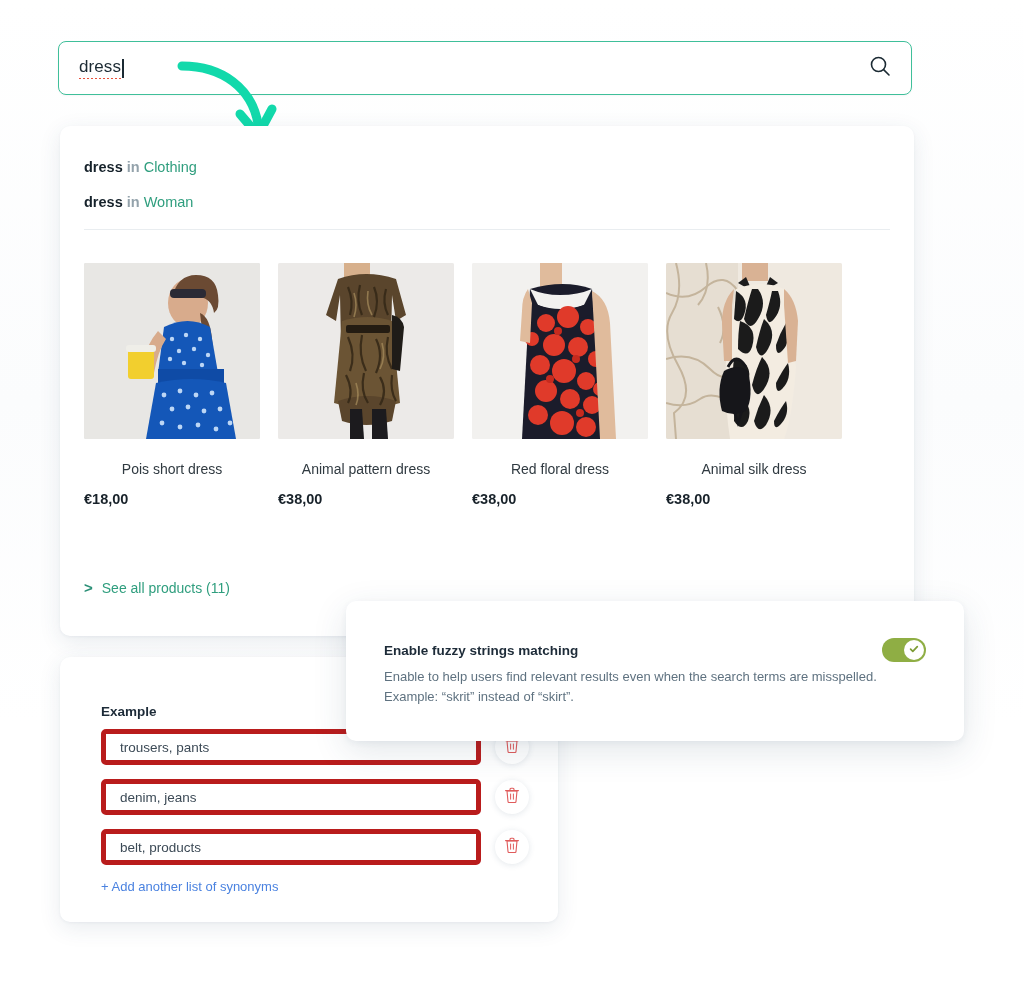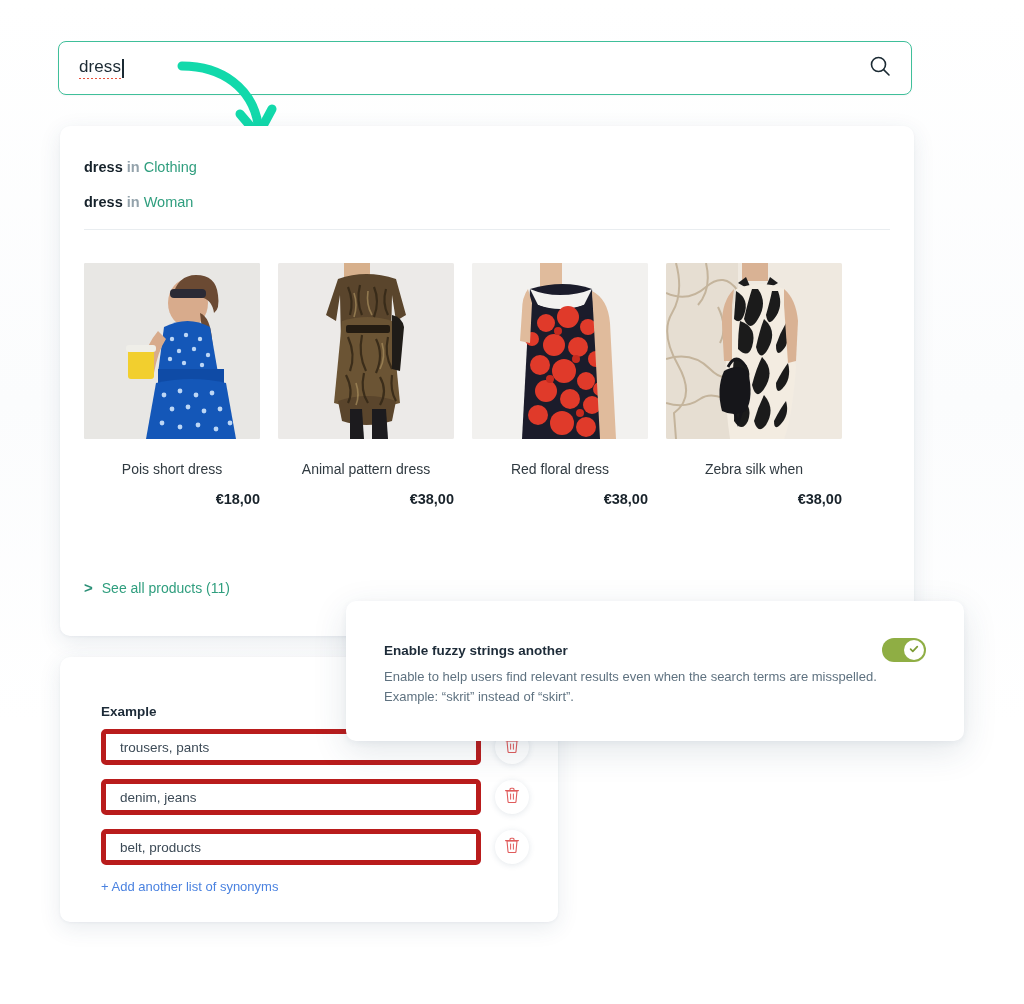--- a/index.html
+++ b/index.html
@@ -131,21 +131,21 @@
     font-size: 14px;
     color: #303a41;
     text-align: center;
     line-height: 1.2;
   }
   .product-price {
     margin-top: 13px;
     font-size: 14.5px;
     font-weight: 700;
     color: #18222a;
-    text-align: right;
+    text-align: left;
   }
 
   .see-all-row {
     position: absolute;
     left: 24px;
     bottom: 40px;
     display: flex;
     align-items: center;
     gap: 9px;
     cursor: pointer;
@@ -463,21 +463,21 @@
               <path d="M98 132 q12 14 2 30 q-8 10 -12 -4 q4 -14 10 -26z"></path>
               <path d="M120 138 q4 14 -6 24 q-6 6 -6 -4 q6 -12 12 -20z"></path>
             </g>
             <path d="M118 26 q12 10 14 32 l-2 40 l-8 2 l-4 -58z" fill="#d9b294"></path>
             <path d="M68 26 q-12 12 -12 34 l2 38 l8 0 l0 -56z" fill="#d9b294"></path>
             <path d="M58 108 q14 -8 24 0 q6 26 -2 40 q-12 6 -24 0 q-6 -22 2 -40z" fill="#16161a"></path>
             <path d="M62 104 q8 -16 18 0" stroke="#16161a" stroke-width="3" fill="none"></path>
             <path d="M68 148 l4 12 l4 -12" stroke="#16161a" stroke-width="2.5" fill="none"></path>
           </svg>
         </div>
-        <div class="product-title">Zebra silk when</div>
+        <div class="product-title">Animal silk dress</div>
         <div class="product-price">€38,00</div>
       </div>
 
     </div>
 
     <div class="see-all-row">
       <span class="see-all-chev">&gt;</span>
       <span class="see-all-link">See all products (11)</span>
     </div>
   </div>
@@ -538,21 +538,21 @@
         </div>
       </div>
 
     </div>
 
     <div class="add-syn">+ Add another list of synonyms</div>
   </div>
 
   <div class="card" id="fuzzy-card">
     <div class="fuzzy-head">
-      <span class="fuzzy-title">Enable fuzzy strings another</span>
+      <span class="fuzzy-title">Enable fuzzy strings matching</span>
       <span class="toggle">
         <span class="knob">
           <span>
             <svg width="12" height="12" viewBox="0 0 12 12" fill="none">
               <path d="M2.6 6.2 L4.8 8.4 L9.3 3.6" stroke="#7d9c36" stroke-width="1.7" stroke-linecap="round" stroke-linejoin="round"></path>
             </svg>
           </span>
         </span>
       </span>
     </div>

